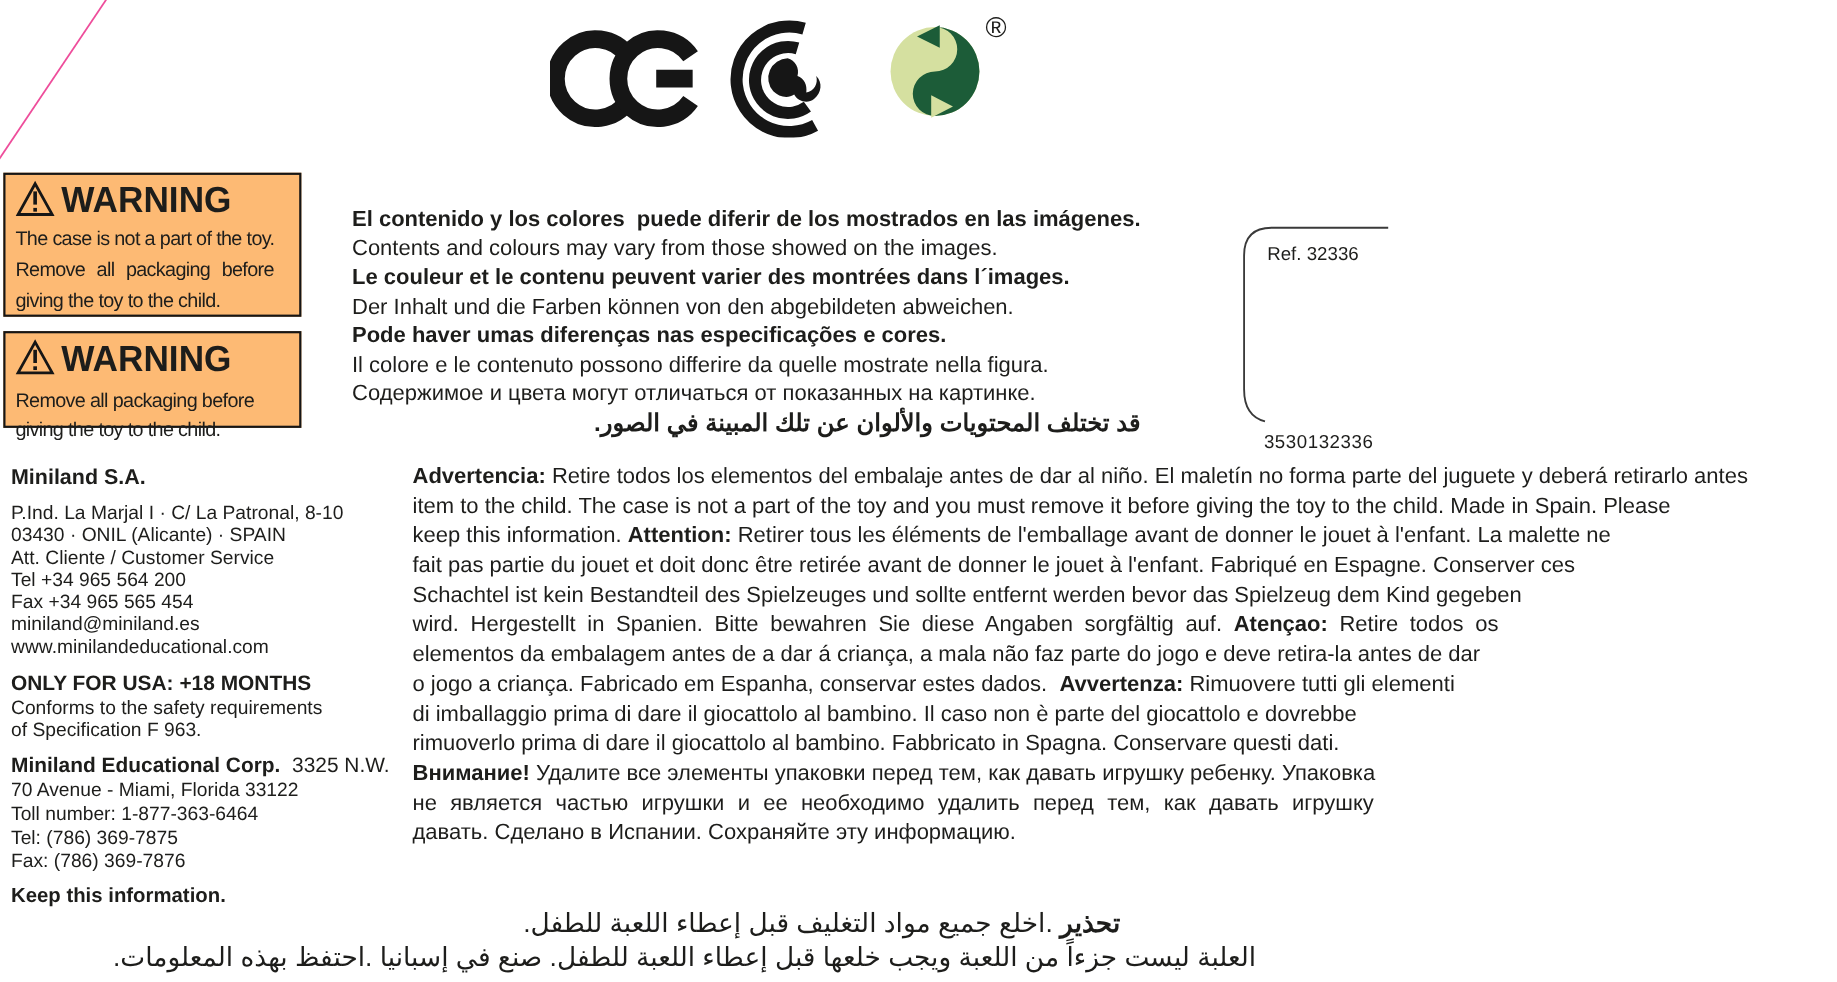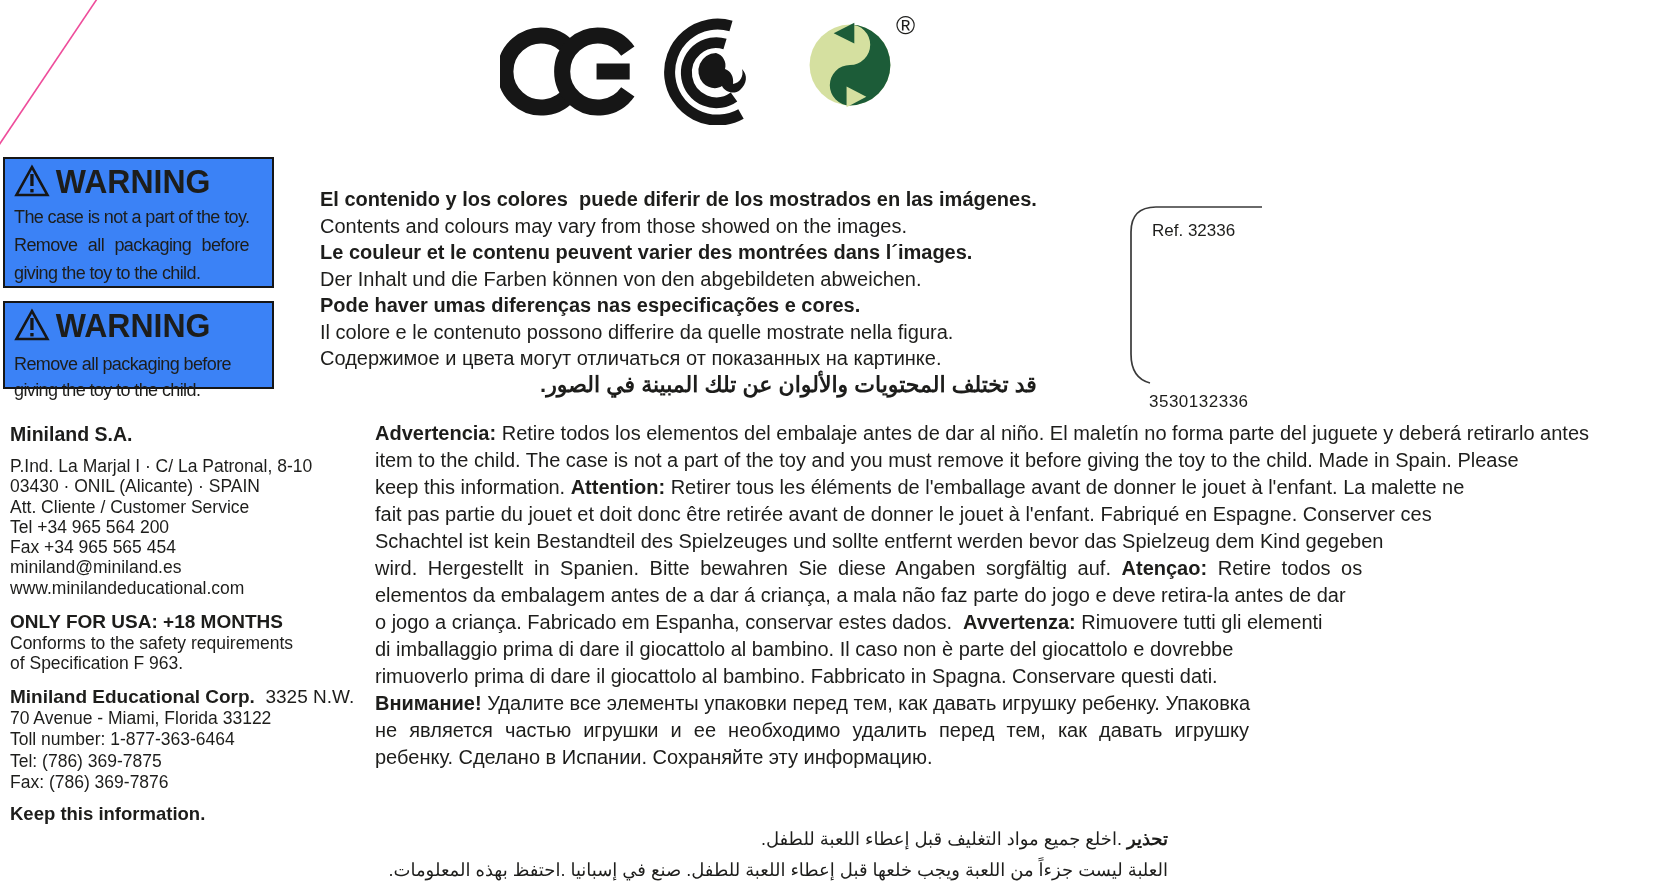--- a/index.html
+++ b/index.html
@@ -13,21 +13,21 @@
 
   
   #cropmark{position:absolute;left:0;top:0;}
   #ce-logo{position:absolute;left:500px;top:24px;}
   #swirl-logo{position:absolute;left:661px;top:13px;}
   #greendot-logo{position:absolute;left:807px;top:22px;}
   #registered{position:absolute;left:896px;top:10px;font-size:26px;color:#1d1d1b;}
 
   
   .wbox{position:absolute;left:3px;width:271px;border:2.5px solid #161616;box-sizing:border-box;
-        padding:5px 9px;background:#3b82f6;}
+        padding:5px 9px;background:#fdba74;}
   #wbox1{top:157px;height:131px;}
   #wbox2{top:301px;height:88px;}
   .wtitle{display:flex;align-items:center;gap:6px;font-weight:bold;font-size:33px;line-height:1;
           transform:scaleX(.97);transform-origin:left;}
   .wbody{margin-top:5px;font-size:18px;line-height:28px;letter-spacing:-0.6px;}
   #wbox1 .wbody .ln:nth-child(2){word-spacing:6px;}
   #wbox2 .wbody{margin-top:9px;line-height:26px;}
 
   
   #variation{position:absolute;left:320px;top:186px;font-size:20px;line-height:26.5px;}
@@ -43,22 +43,22 @@
   #company-name{font-size:19.5px;font-weight:bold;line-height:24px;margin-bottom:10px;}
   #usa-title{font-weight:bold;font-size:19px;margin-top:12px;line-height:23px;}
   #corp-line{margin-top:12px;font-size:19px;line-height:22px;white-space:pre;}
   #corp-lines{line-height:21.5px;}
   #keep-note{font-weight:bold;font-size:18.5px;margin-top:10px;}
 
   
   #paragraph{position:absolute;left:375px;top:420px;font-size:20px;line-height:27px;}
 
   
-  #arabic-bottom{position:absolute;left:378px;top:824px;width:790px;
-                 direction:rtl;font-size:18px;line-height:31px;}
+  #arabic-bottom{position:absolute;left:352px;top:824px;width:790px;text-align:center;
+                 direction:rtl;font-size:24px;line-height:31px;}
 </style>
 </head>
 <body>
 
 <svg id="cropmark" width="120" height="160" viewBox="0 0 120 160">
   <line x1="99" y1="-4" x2="-3" y2="148" stroke-width="1.6" stroke="#ee4d9b"></line>
 </svg>
 
 <svg id="ce-logo" width="142" height="95" viewBox="0 0 150 100">
   <g fill="none" stroke="#161616" stroke-width="17">
@@ -165,19 +165,19 @@
     <div class="ln"><span>keep this information. </span><span class="b">Attention:</span><span> Retirer tous les éléments de l'emballage avant de donner le jouet à l'enfant. La malette ne</span></div>
     <div class="ln"><span>fait pas partie du jouet et doit donc être retirée avant de donner le jouet à l'enfant. Fabriqué en Espagne. Conserver ces</span></div>
     <div class="ln"><span>Schachtel ist kein Bestandteil des Spielzeuges und sollte entfernt werden bevor das Spielzeug dem Kind gegeben</span></div>
     <div class="ln" style="word-spacing: 5px;"><span>wird. Hergestellt in Spanien. Bitte bewahren Sie diese Angaben sorgfältig auf. </span><span class="b">Atençao:</span><span> Retire todos os</span></div>
     <div class="ln"><span>elementos da embalagem antes de a dar á criança, a mala não faz parte do jogo e deve retira-la antes de dar</span></div>
     <div class="ln"><span>o jogo a criança. Fabricado em Espanha, conservar estes dados.  </span><span class="b">Avvertenza:</span><span> Rimuovere tutti gli elementi</span></div>
     <div class="ln"><span>di imballaggio prima di dare il giocattolo al bambino. Il caso non è parte del giocattolo e dovrebbe</span></div>
     <div class="ln"><span>rimuoverlo prima di dare il giocattolo al bambino. Fabbricato in Spagna. Conservare questi dati.</span></div>
     <div class="ln"><span class="b">Внимание!</span><span> Удалите все элементы упаковки перед тем, как давать игрушку ребенку. Упаковка</span></div>
     <div class="ln" style="word-spacing: 6.5px;"><span>не является частью игрушки и ее необходимо удалить перед тем, как давать игрушку</span></div>
-    <div class="ln"><span>ребенку. Сделано в Испании. Сохраняйте эту информацию.</span></div>
+    <div class="ln"><span>давать. Сделано в Испании. Сохраняйте эту информацию.</span></div>
   </div>
 
 <div id="arabic-bottom">
     <div class="ln"><span class="b">تحذير</span><span> .اخلع جميع مواد التغليف قبل إعطاء اللعبة للطفل.</span></div>
     <div class="ln"><span>العلبة ليست جزءاً من اللعبة ويجب خلعها قبل إعطاء اللعبة للطفل. صنع في إسبانيا .احتفظ بهذه المعلومات.</span></div>
   </div>
 
 </body></html>

